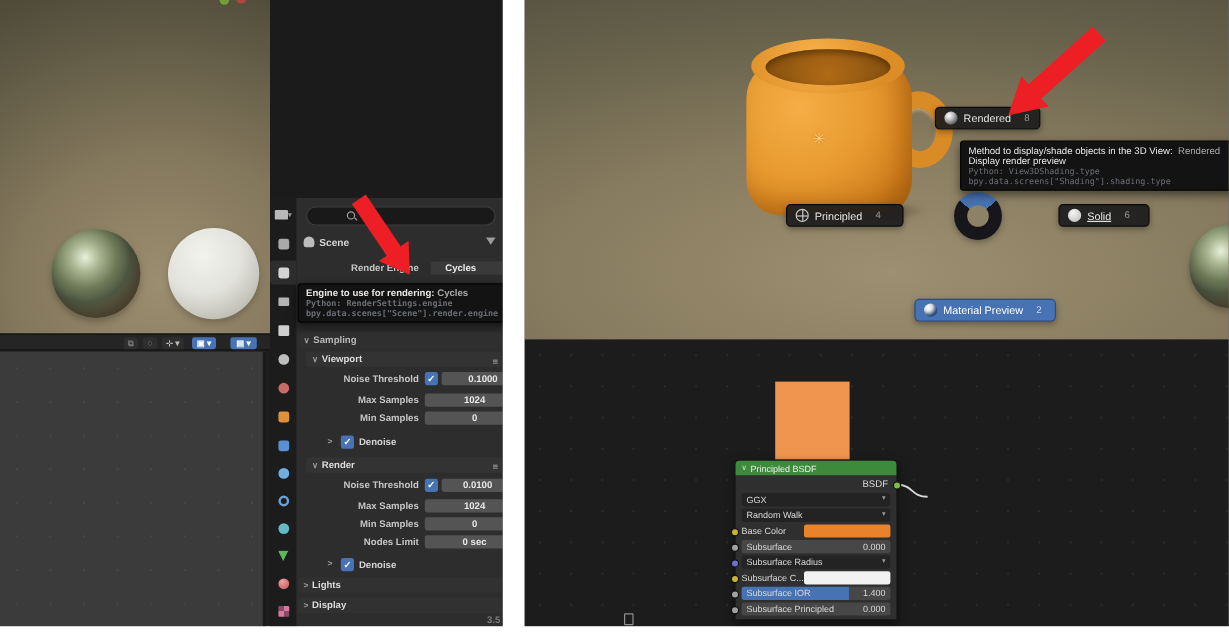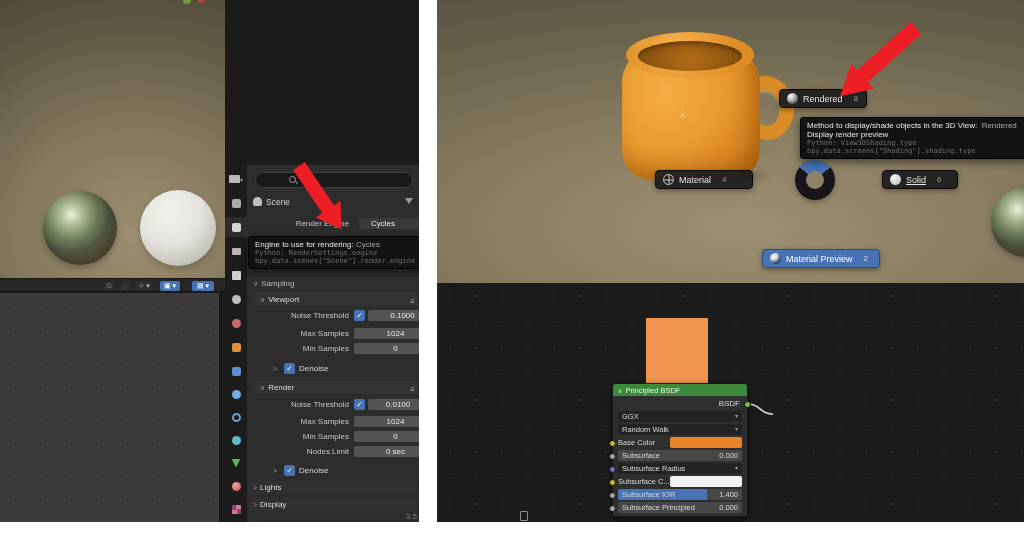--- a/index.html
+++ b/index.html
@@ -81,21 +81,21 @@
   .magnifier::before { content:""; position:absolute; left:1px; top:1px; width:5px; height:5px; border:1.2px solid #9f9f9f; border-radius:50%; }
   .magnifier::after { content:""; position:absolute; left:7px; top:7px; width:3px; height:1.2px; background:#9f9f9f; transform:rotate(45deg); }
   .funnel { width:0; height:0; border-left:4px solid transparent; border-right:4px solid transparent; border-top:6px solid #9a9a9a; }
   .fileicon { position:relative; width:8px; height:10px; border:1px solid #8f8f8f; border-radius:1px; }
 </style>
 </head>
 <body>
 
 <div class="frame">
 
-  <div class="panel" style="left:0;top:0;width:419px;height:522px;">
+  <div class="panel" style="left:0;top:0;width:419px;height:522px;font-weight:bold;">
 
     <div class="abs vp-left">
       <div class="abs" style="right:34px;top:-4px;width:8px;height:8px;border-radius:50%;background:#7bb33a;opacity:.8"></div>
       <div class="abs" style="right:20px;top:-5px;width:8px;height:8px;border-radius:50%;background:#c84444;opacity:.8"></div>
       <div class="sphere sphere-chrome" style="left:43px;top:191px;width:74px;height:74px;"></div>
       <div class="sphere sphere-white" style="left:140px;top:190px;width:76px;height:76px;"></div>
     </div>
 
     <div class="abs vp-left-bar">
       <div class="hicon" style="left:103px;width:12px;background:#2e2e2e;color:#777;">⧉</div>
@@ -254,21 +254,21 @@
 
       <div class="sphere sphere-chrome" style="left:554px;top:187px;width:70px;height:70px;"></div>
 
       <div class="pie-btn" style="left:342px;top:89px;width:88px;">
         <div class="micon icon-rendered"></div>
         <span>Rendered</span>
         <span class="pie-key">8</span>
       </div>
       <div class="pie-btn" style="left:218px;top:170px;width:98px;">
         <div class="micon icon-wire"></div>
-        <span>Material</span>
+        <span>Principled</span>
         <span class="pie-key">4</span>
       </div>
       <div class="pie-btn" style="left:445px;top:170px;width:76px;">
         <div class="micon icon-solid"></div>
         <span style="text-decoration:underline;">Solid</span>
         <span class="pie-key">6</span>
       </div>
       <div class="pie-ring" style="left:358px;top:160px;">
         <div class="pie-ring-hole"></div>
       </div>

